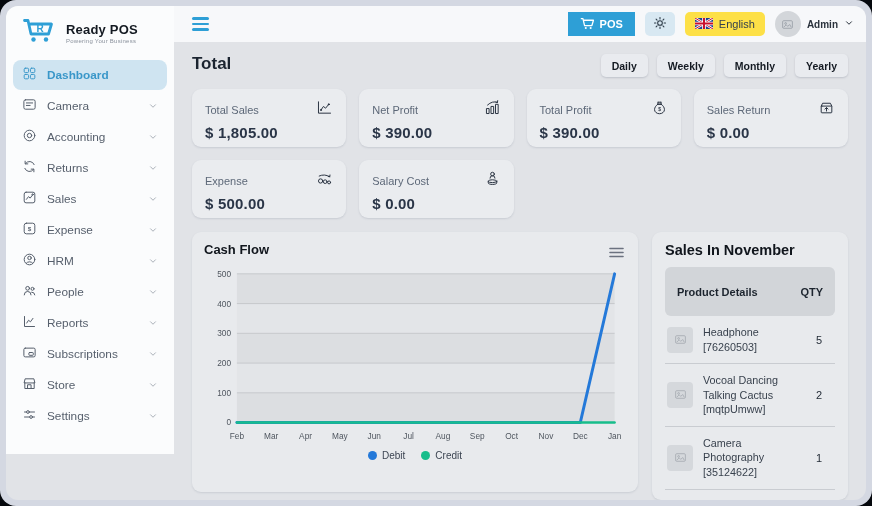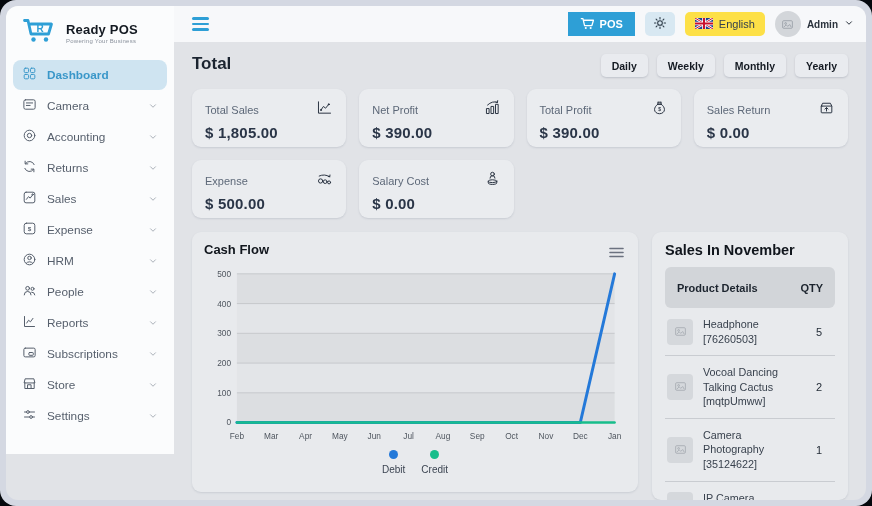--- a/index.html
+++ b/index.html
@@ -59,26 +59,26 @@
   .cvalue { font-size:15px; font-weight:800; color:#2a3547; margin-top:4px; letter-spacing:.2px; }
 
   .bottom-row { display:flex; gap:14px; margin-top:14px; flex:1; min-height:0; }
   .panel { background:var(--panel-bg); border-radius:9px; box-shadow:0 1px 2px rgba(100,110,130,.18); }
   .cash { flex:0 0 446px; padding:10px 12px 4px; display:flex; flex-direction:column; height:calc(100% - 8px); }
   .cash-head { display:flex; justify-content:space-between; align-items:flex-start; }
   h2 { font-size:13px; color:#10151c; font-weight:700; }
   .chart-menu { color:#6b7280; cursor:pointer; padding:2px; }
   #chart { width:100%; height:182px; display:block; margin-top:2px; }
   .legend { display:flex; justify-content:center; gap:16px; padding:2px 0 4px; }
-  .lg { display:flex; align-items:center; gap:5px; font-size:10px; color:#3c4552; cursor:pointer;flex-direction:column; }
+  .lg { display:flex; align-items:center; gap:5px; font-size:10px; color:#3c4552; cursor:pointer; }
   .lg i { width:9px; height:9px; border-radius:50%; display:inline-block; }
 
   .sales { flex:1; padding:10px 13px; height:100%; overflow:hidden; }
   .sales h2 { font-size:14.5px; }
-  .thead { display:flex; justify-content:space-between; background:#d2d5d9; border-radius:6px; height:41px;
+  .thead { display:flex; justify-content:space-between; background:#d2d5d9; border-radius:6px; height:49px;
            align-items:center; padding:0 12px; font-size:11px; font-weight:700; color:#1c242e; margin-top:9px; }
   .srow { display:flex; align-items:center; gap:10px; padding:9px 2px; border-bottom:1px solid #c9ccd1; }
   .thumb { width:26px; height:26px; border-radius:4px; background:#d5d8dc; display:flex; align-items:center;
            justify-content:center; color:#a7acb3; flex:none; }
   .thumb svg { width:13px; height:13px; }
   .sname { flex:1; font-size:10.8px; color:#39424e; line-height:1.35; }
   .sqty { font-size:11px; color:#1f2833; width:28px; text-align:center; }
 </style>
 </head>
 <body>

